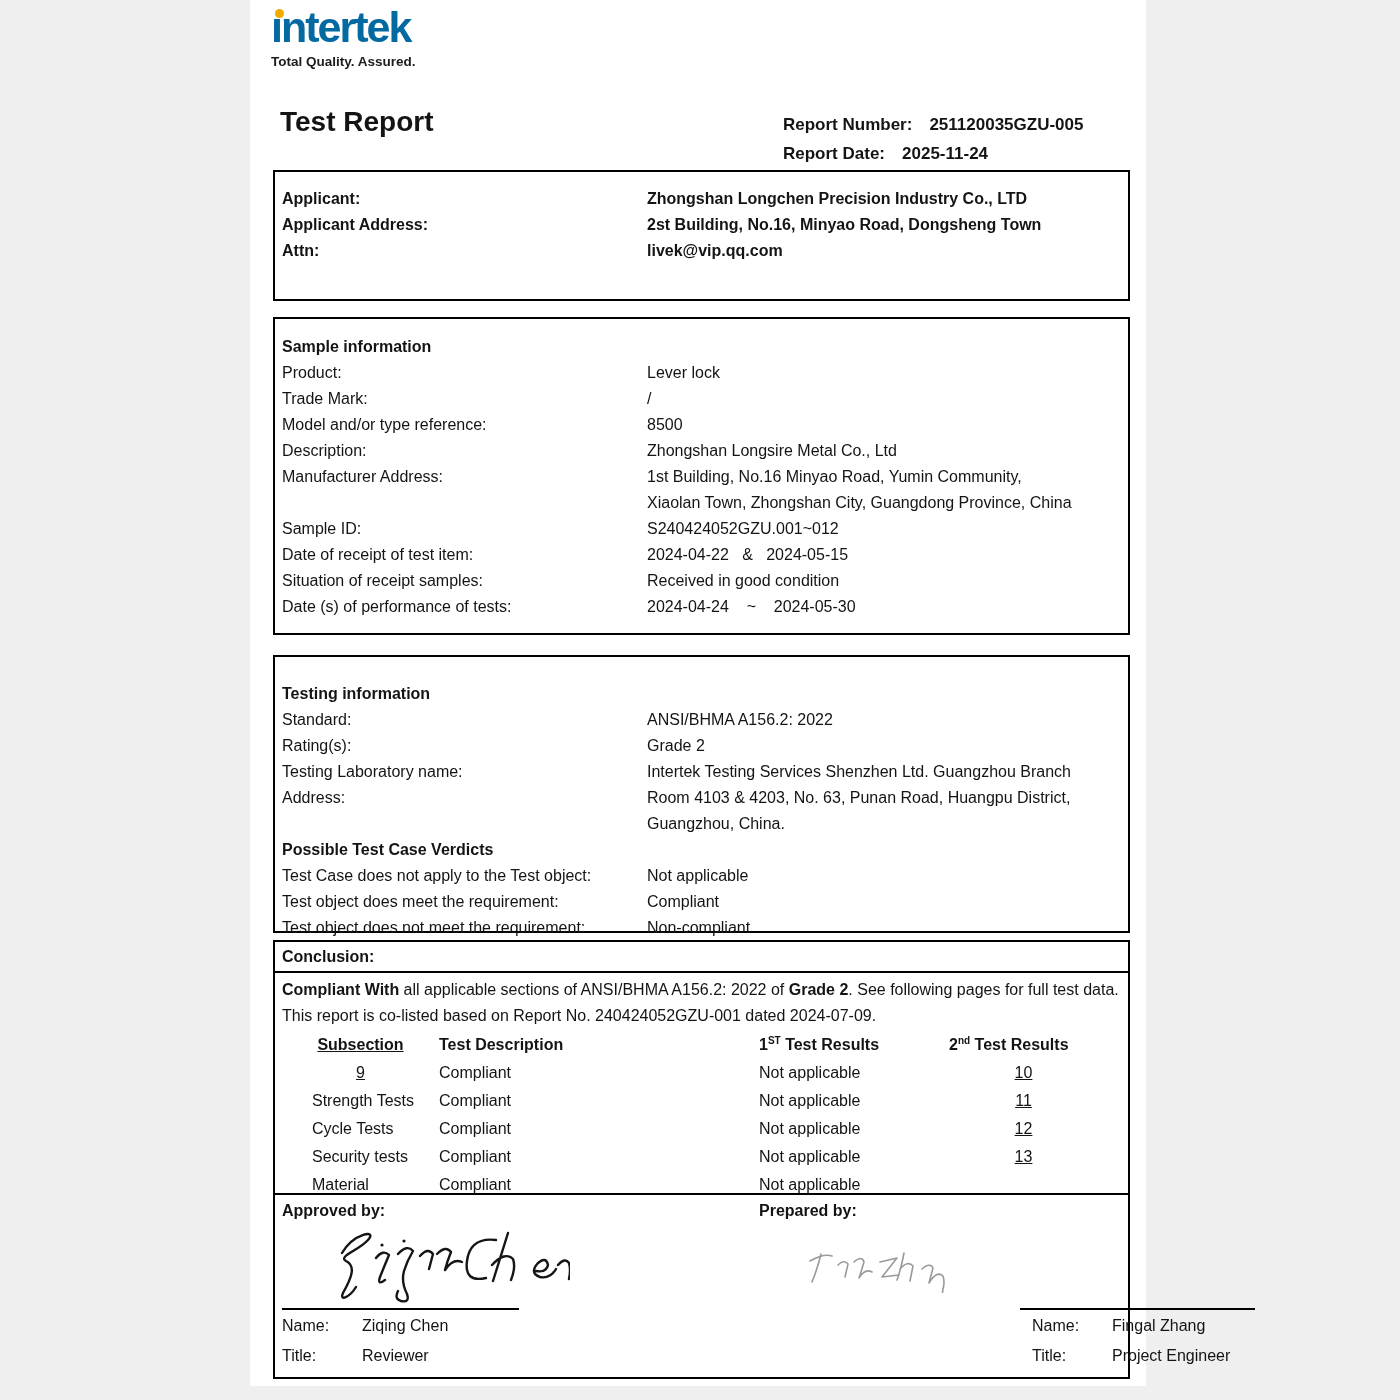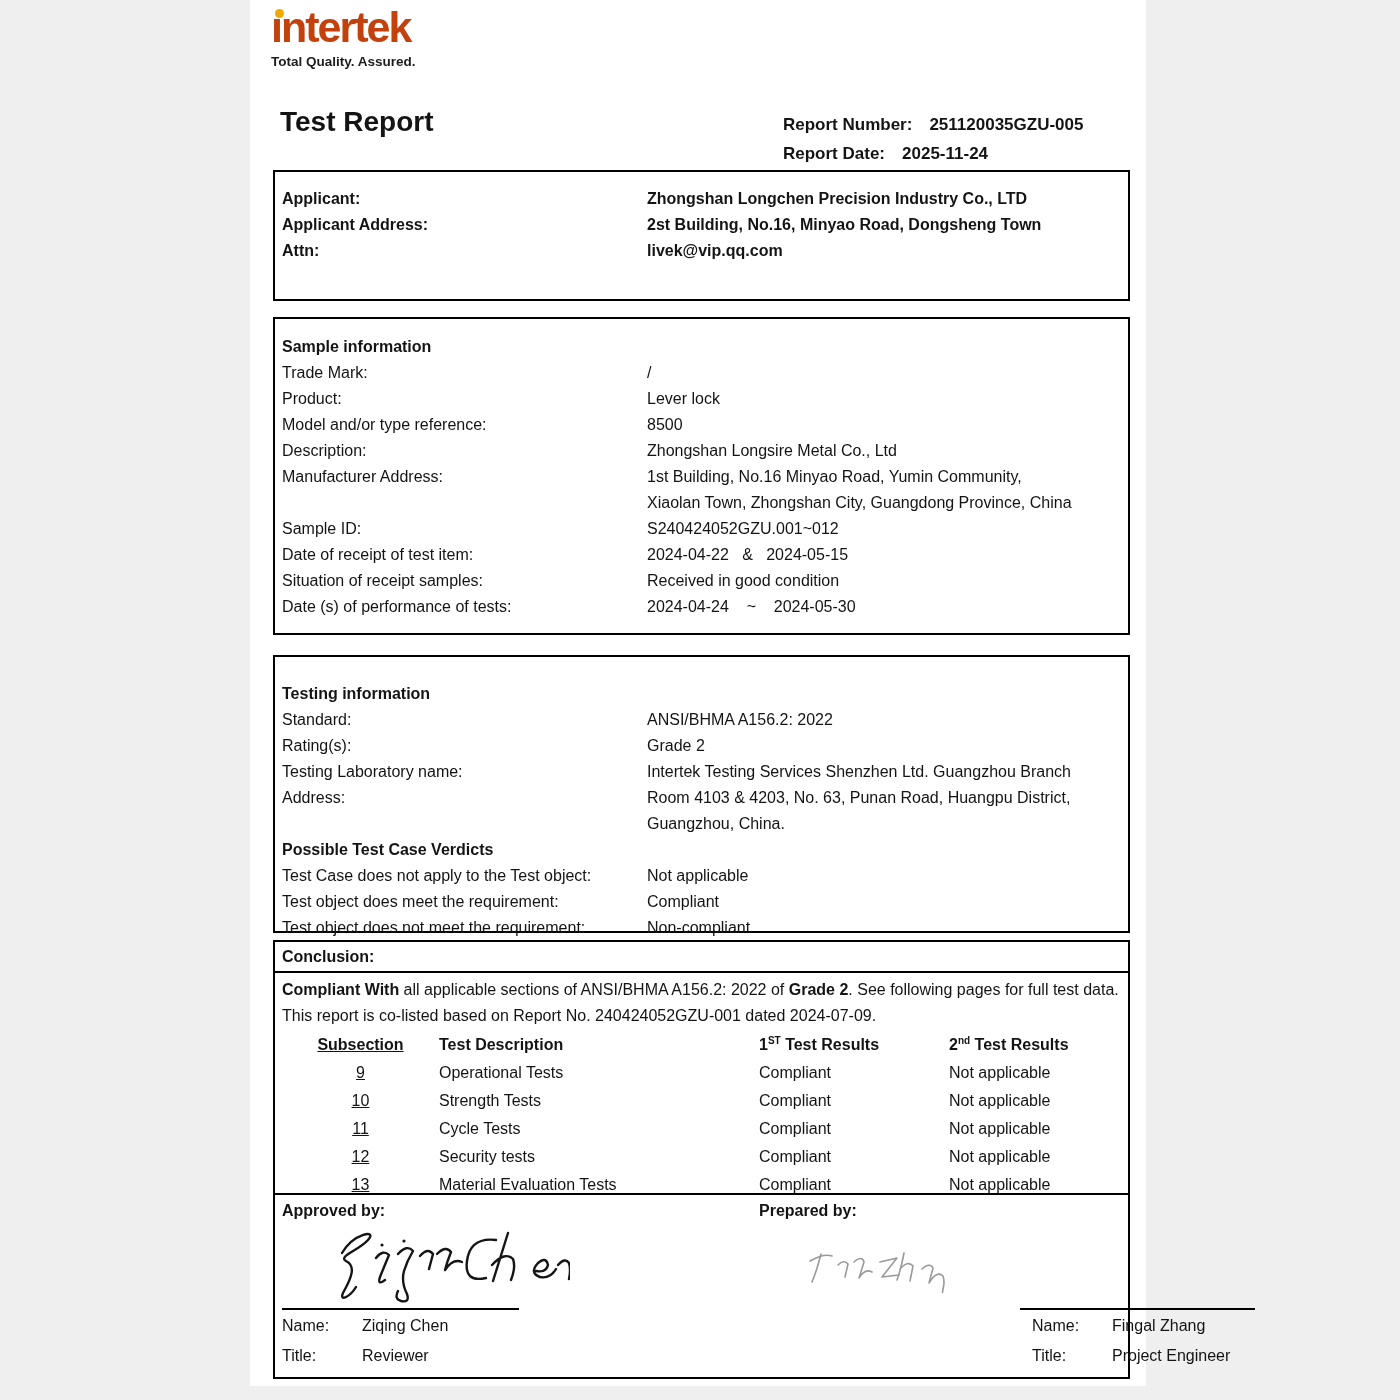--- a/index.html
+++ b/index.html
@@ -10,21 +10,21 @@
     color:#141414;
     position:relative;
   }
   .page {
     position:absolute; left:250px; top:0; width:896px; height:1386px;
     background:#ffffff;
   }
   
   .logo { position:absolute; left:21px; top:6px; }
   .brand {
-    font-size:43px; font-weight:bold; letter-spacing:-2px; color:#c2410c;
+    font-size:43px; font-weight:bold; letter-spacing:-2px; color:#0369a1;
     line-height:1; position:relative;
   }
   .brand-dot {
     position:absolute; width:9px; height:9px; border-radius:50%;
     background:#f2a900; left:4px; top:3px;
   }
   .tagline { font-size:13.5px; font-weight:bold; color:#1c1c1c; margin-top:5px; }
   
   .doc-title { position:absolute; left:30px; top:106px; font-size:28px; font-weight:bold; }
   .report-meta { position:absolute; left:533px; top:110px; font-size:17px; font-weight:bold; }
@@ -104,26 +104,26 @@
     </div>
     <div class="row bold">
       <span class="lbl">Attn:</span>
       <span class="val">livek@vip.qq.com</span>
     </div>
   </div>
 
   <div class="box sample-box">
     <div class="box-heading">Sample information</div>
     <div class="row">
+      <span class="lbl">Product:</span>
+      <span class="val">Lever lock</span>
+    </div>
+    <div class="row">
       <span class="lbl">Trade Mark:</span>
       <span class="val">/</span>
-    </div>
-    <div class="row">
-      <span class="lbl">Product:</span>
-      <span class="val">Lever lock</span>
     </div>
     <div class="row">
       <span class="lbl">Model and/or type reference:</span>
       <span class="val">8500</span>
     </div>
     <div class="row">
       <span class="lbl">Description:</span>
       <span class="val">Zhongshan Longsire Metal Co., Ltd</span>
     </div>
     <div class="row">
@@ -196,21 +196,20 @@
   <div class="box conclusion-body-box">
     <p class="conclusion-par"><span class="bold">Compliant With</span><span> all applicable sections of ANSI/BHMA A156.2: 2022 of </span><span class="bold">Grade 2</span><span>. See following pages for full test data. This report is co-listed based on Report No. 240424052GZU-001 dated 2024-07-09.</span></p>
 
     <div class="ctable">
       <div class="hcell c-num">Subsection</div>
       <div class="hcell">Test Description</div>
       <div class="hcell"><span>1</span><sup>ST</sup><span> Test Results</span></div>
       <div class="hcell"><span>2</span><sup>nd</sup><span> Test Results</span></div>
 
       <div class="cell c-num">9</div>
-      <div class="cell">Operational Tests</div>
       <div class="cell">Compliant</div>
       <div class="cell">Not applicable</div>
 
       <div class="cell c-num">10</div>
       <div class="cell">Strength Tests</div>
       <div class="cell">Compliant</div>
       <div class="cell">Not applicable</div>
 
       <div class="cell c-num">11</div>
       <div class="cell">Cycle Tests</div>

